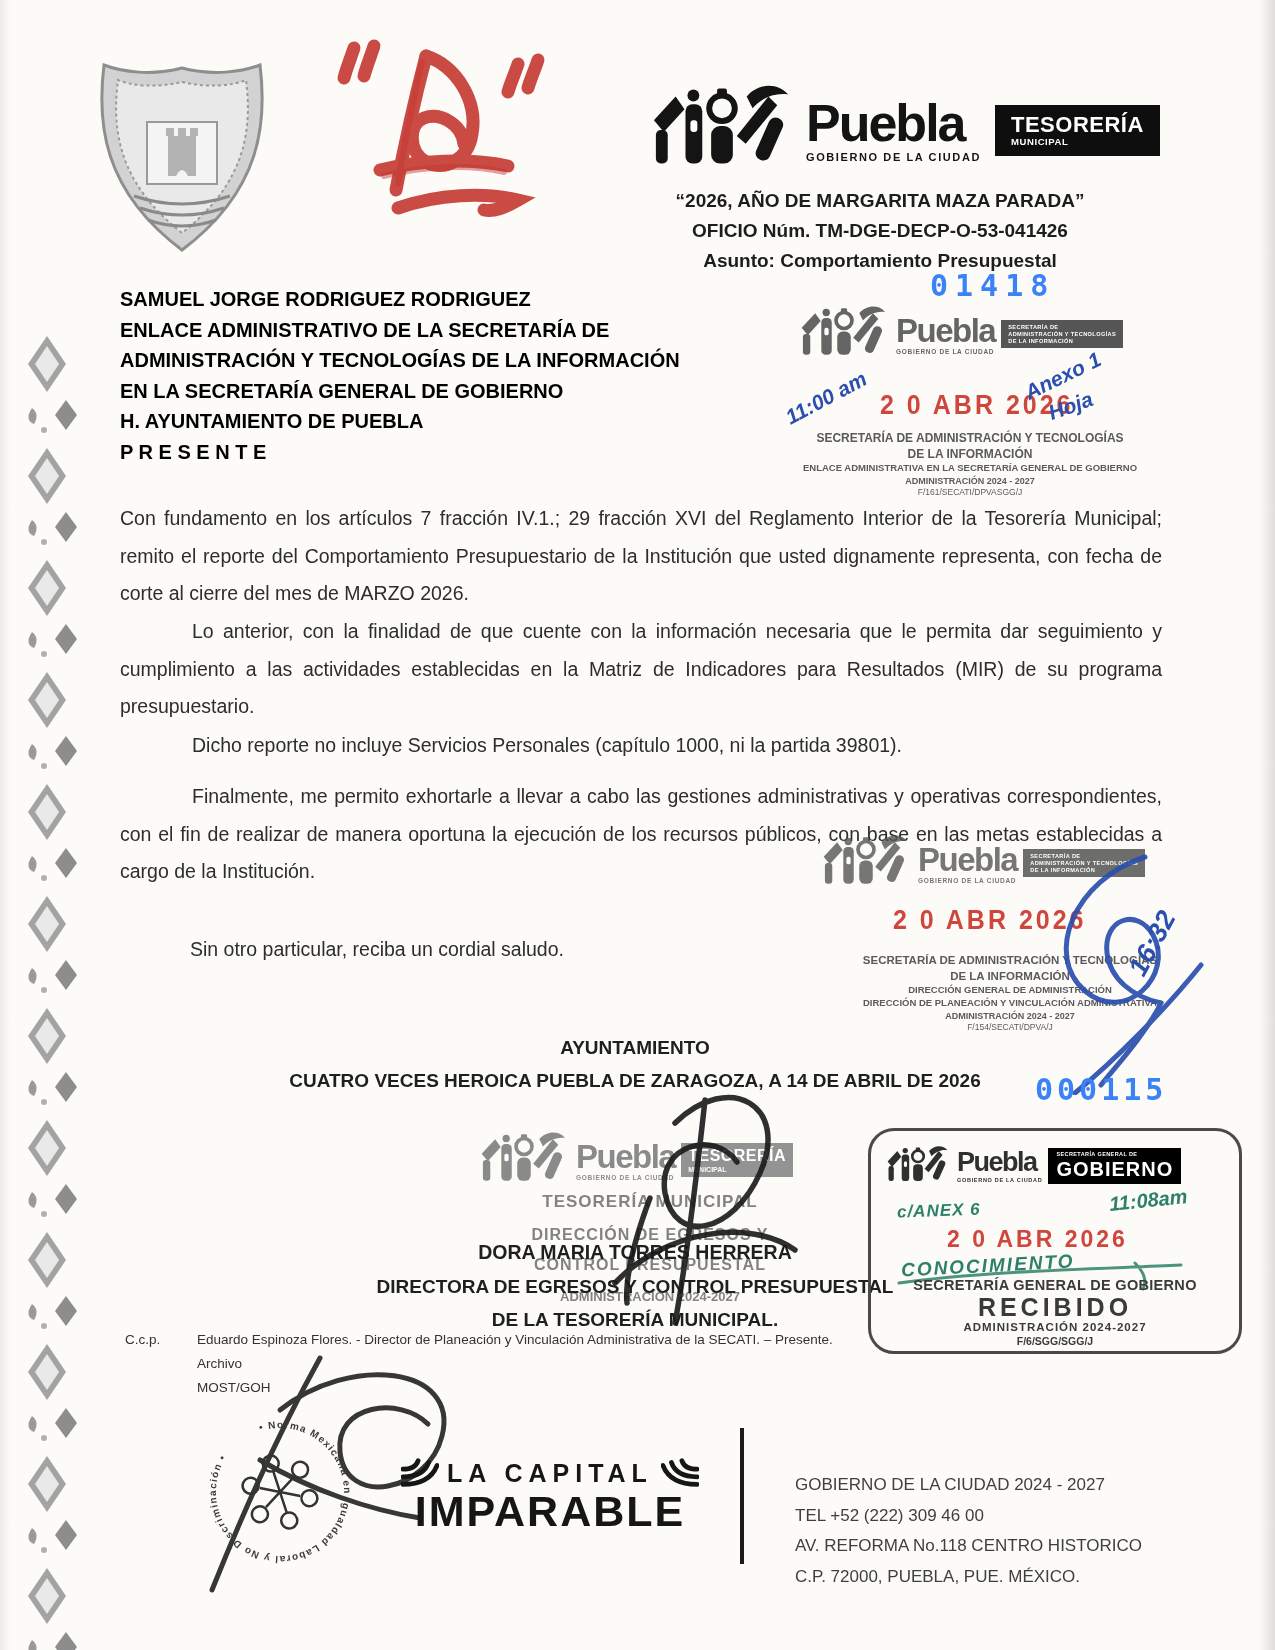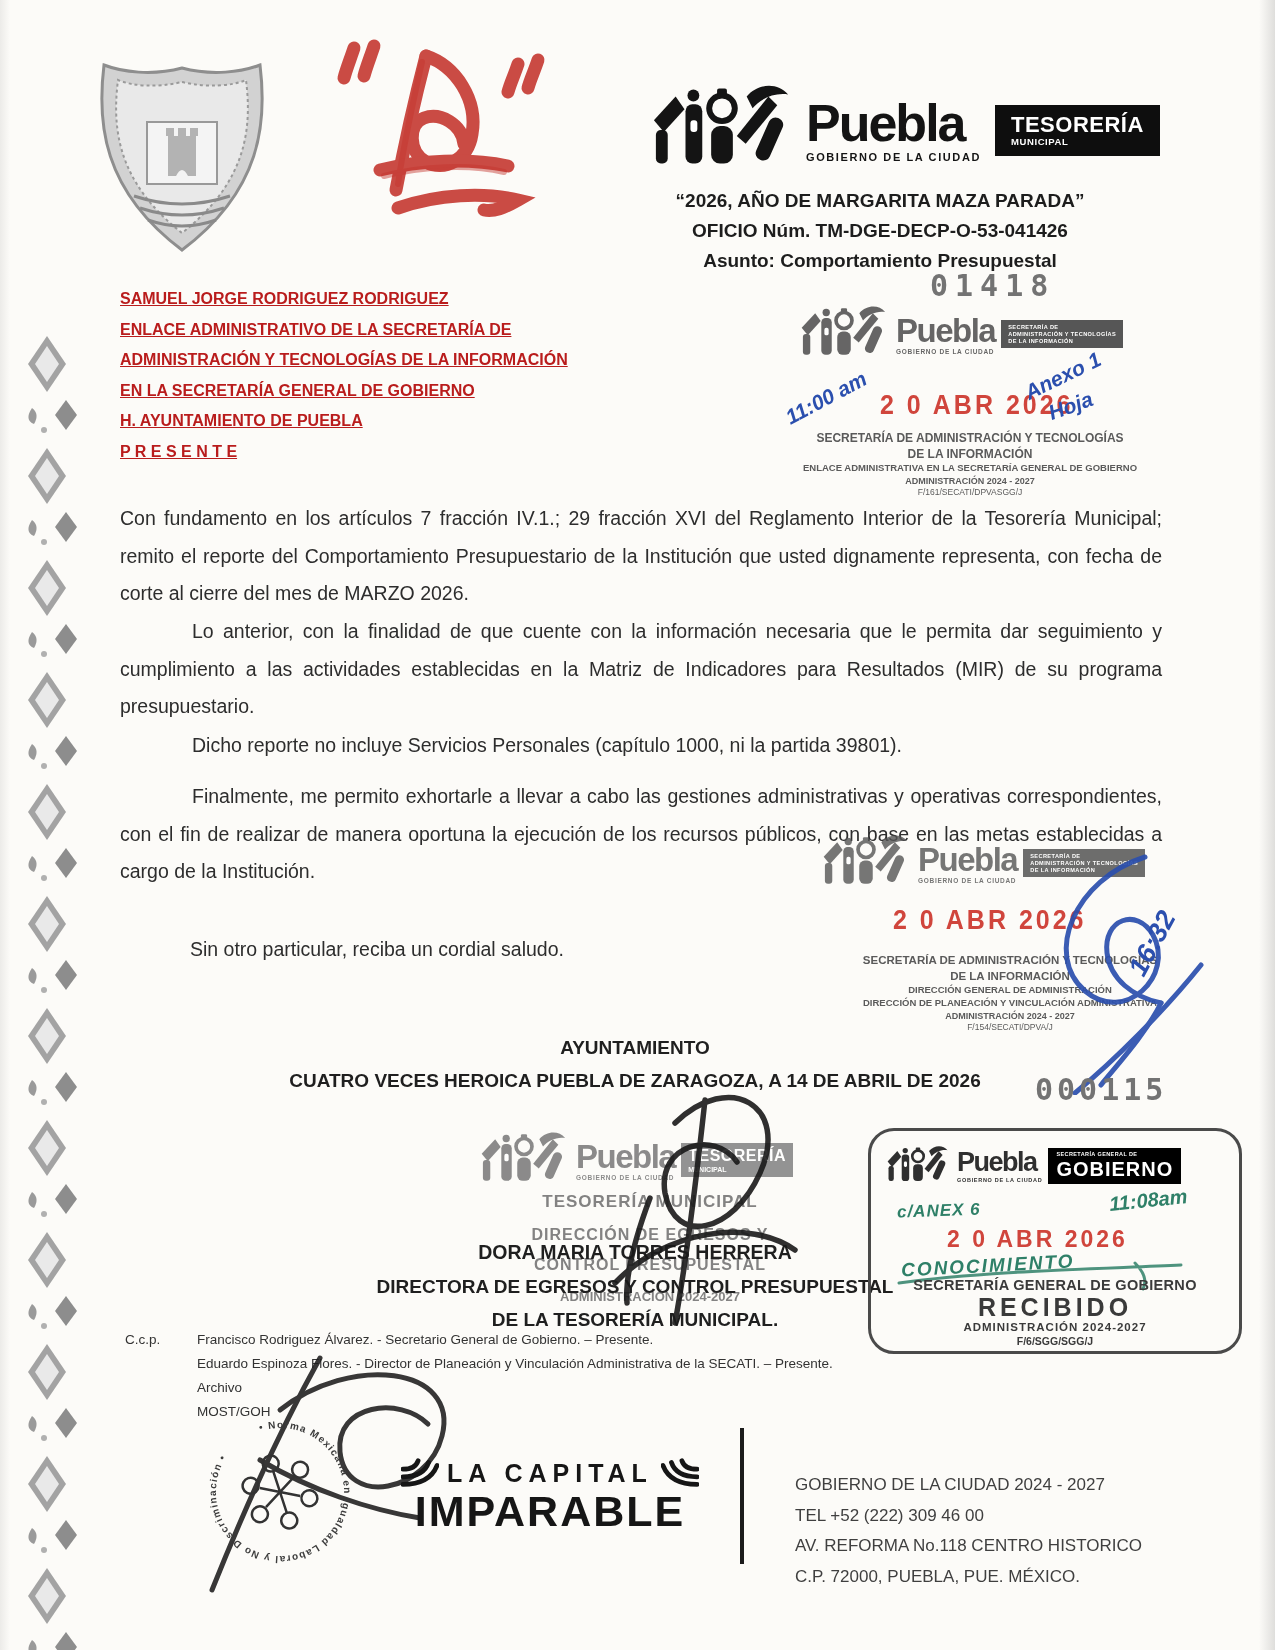--- a/index.html
+++ b/index.html
@@ -15,36 +15,36 @@
   .bstack{display:flex;flex-direction:column;align-items:flex-start;}
   .bname{font-weight:800;font-size:52px;letter-spacing:-2px;line-height:1;}
   .btag{font-size:11px;font-weight:700;letter-spacing:1.6px;margin-top:2px;}
   .dbox{background:#0e0e0e;color:#fff;padding:9px 16px;margin-left:4px;}
   .dbox .d1{font-weight:800;font-size:22px;letter-spacing:.5px;line-height:1;}
   .dbox .d2{font-size:9.5px;font-weight:700;letter-spacing:.6px;}
 
   .motto{left:620px;top:186px;width:520px;text-align:center;font-weight:800;color:#1d1d1d;
          font-size:19px;line-height:30px;}
 
-  .recipient{left:120px;top:284px;font-weight:800;font-size:16px;line-height:30.5px;color:#b91c1c;text-decoration:underline;}
+  .recipient{left:120px;top:284px;font-weight:800;font-size:20px;line-height:30.5px;color:#000000;}
 
   
   .minilogo{display:flex;align-items:center;gap:6px;}
   .minilogo .cluster{width:92px;height:64px;}
   .mname{font-weight:800;font-size:33px;letter-spacing:-1.5px;line-height:1;}
   .mtag{font-size:6.5px;font-weight:700;letter-spacing:.7px;margin-top:1px;}
   .mbox{color:#fff;padding:4px 7px;display:flex;flex-direction:column;gap:1px;}
   .mbox .r{font-size:5.6px;font-weight:700;white-space:nowrap;letter-spacing:.4px;}
 
   .stamp-txt{text-align:center;line-height:1.35;}
   .stamp-txt .b{font-weight:800;}
 
   .reddate{font-weight:800;font-size:25px;letter-spacing:3px;color:#d0453c;font-family:"Liberation Sans",sans-serif;
            transform:scaleY(1.08);white-space:nowrap;}
-  .folio{font-family:"DejaVu Sans Mono",monospace;font-weight:700;color:#737373;white-space:nowrap;}
+  .folio{font-family:"DejaVu Sans Mono",monospace;font-weight:700;color:#3b82f6;white-space:nowrap;}
   .hand-b{color:#2b4fae;font-style:italic;font-weight:700;white-space:nowrap;}
   .hand-g{color:#2f8068;font-style:italic;font-weight:700;white-space:nowrap;}
 
   .para{left:120px;width:1042px;font-size:19.5px;line-height:37.5px;text-align:justify;color:#2d2d2d;}
   .indent{text-indent:72px;}
 
   .center-line{text-align:center;font-weight:800;color:#1f1f1f;font-size:19px;white-space:nowrap;}
 
   .gray-stamp-line{color:#6e6e6e;font-weight:800;text-align:center;white-space:nowrap;opacity:.85;}
 
@@ -295,21 +295,20 @@
     </svg>
     <div class="c" style="top:146px;font-size:14.5px;font-weight:800;letter-spacing:.3px;">SECRETARÍA GENERAL DE GOBIERNO</div>
     <div class="c" style="top:162px;font-size:25px;font-weight:800;letter-spacing:4px;">RECIBIDO</div>
     <div class="c" style="top:190px;font-size:11.5px;font-weight:800;letter-spacing:1px;">ADMINISTRACIÓN 2024-2027</div>
     <div class="c" style="top:204px;font-size:10.5px;font-weight:700;">F/6/SGG/SGG/J</div>
   </div>
 </div>
 
 <div class="abs ccp" style="left:125px;top:1328px;">C.c.p.</div>
 <div class="abs ccp" style="left:197px;top:1328px;width:720px;">
-  <div>Francisco Rodriguez Álvarez. - Secretario General de Gobierno. – Presente.</div>
   <div>Eduardo Espinoza Flores. - Director de Planeación y Vinculación Administrativa de la SECATI. – Presente.</div>
   <div>Archivo</div>
   <div>MOST/GOH</div>
 </div>
 
 <svg class="abs" style="left:170px;top:1340px;" width="420" height="280" viewBox="0 0 420 280">
   <g fill="none" stroke="#1d1d1d" stroke-width="5" stroke-linecap="round" opacity=".88">
     <path d="M150,18 C 110,90 70,180 42,250"></path>
     <path d="M110,70 C 180,14 290,26 272,96 C 258,152 176,168 170,112 C 165,64 230,56 258,84"></path>
     <path d="M90,120 C 140,150 200,170 250,178"></path>

